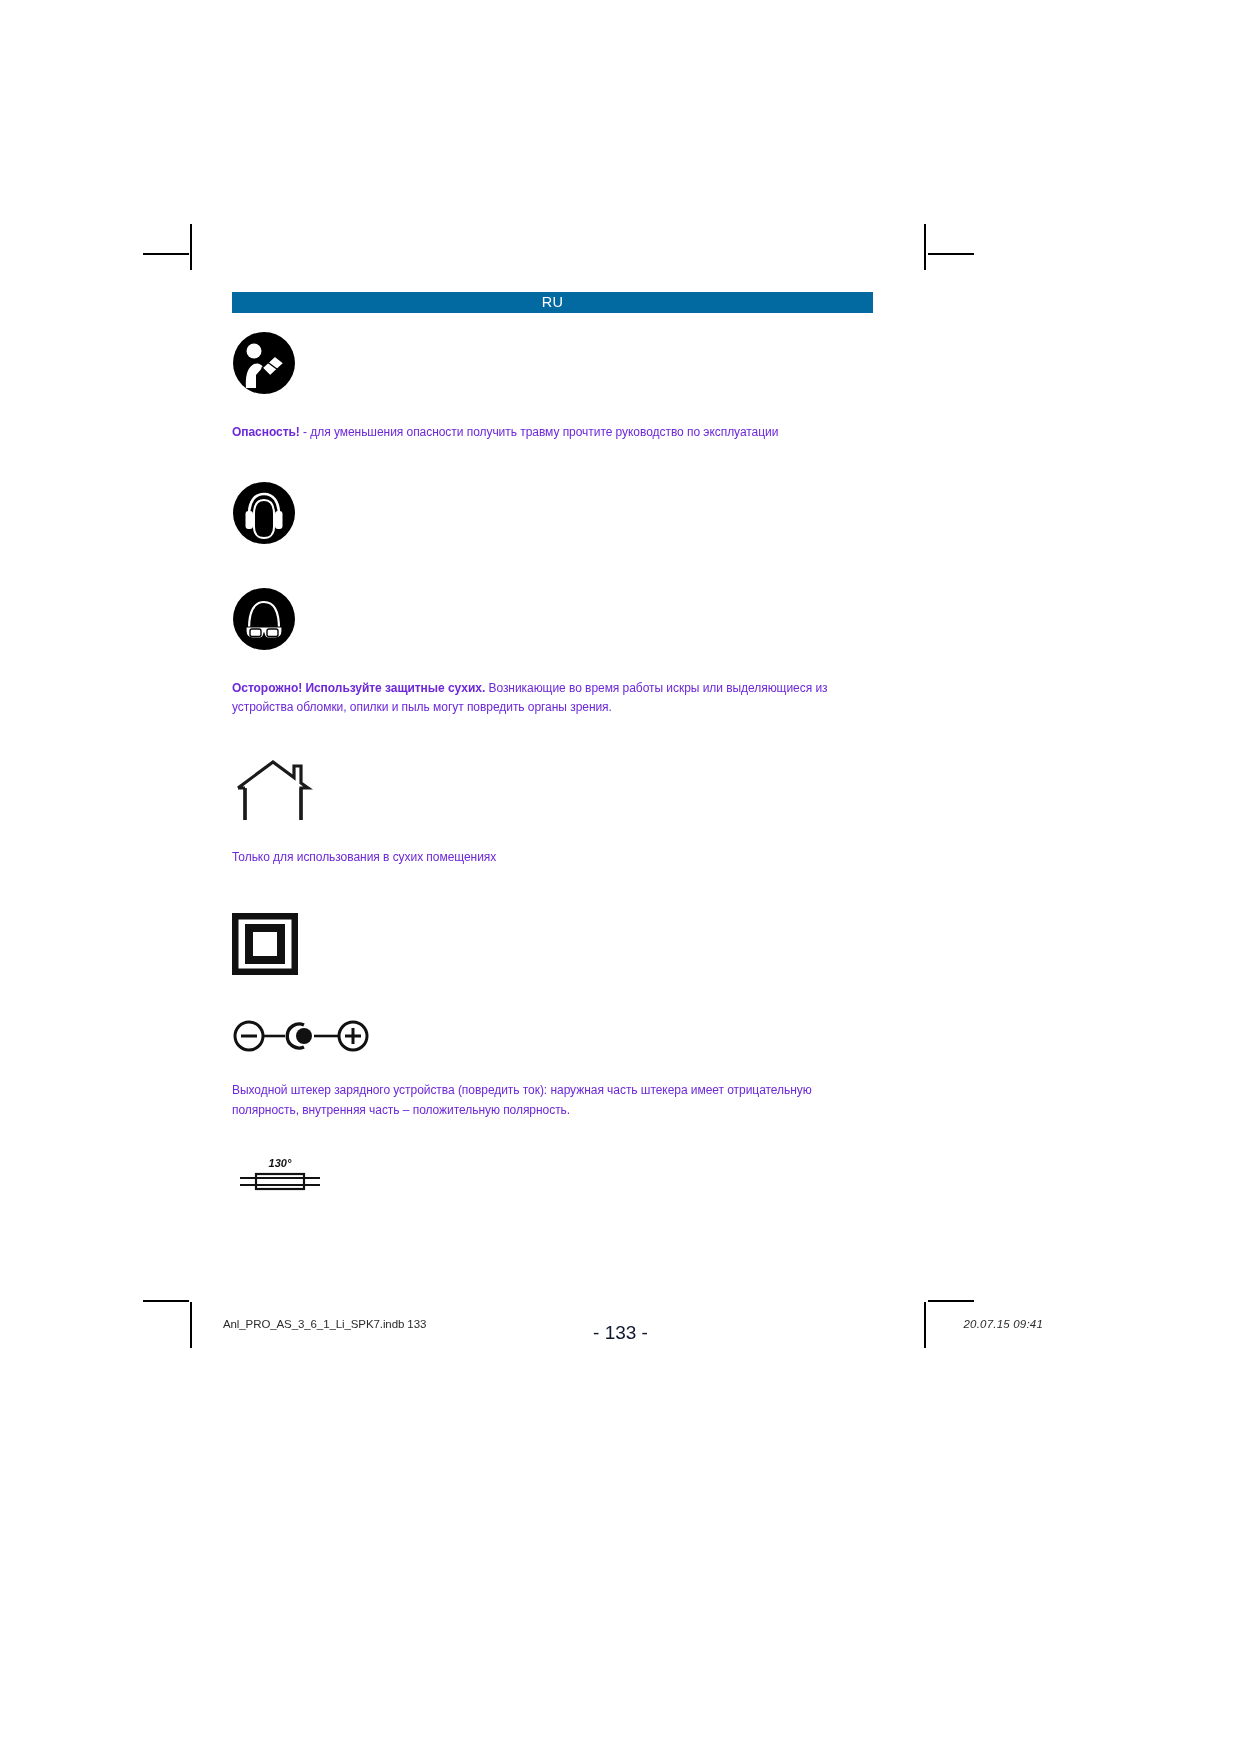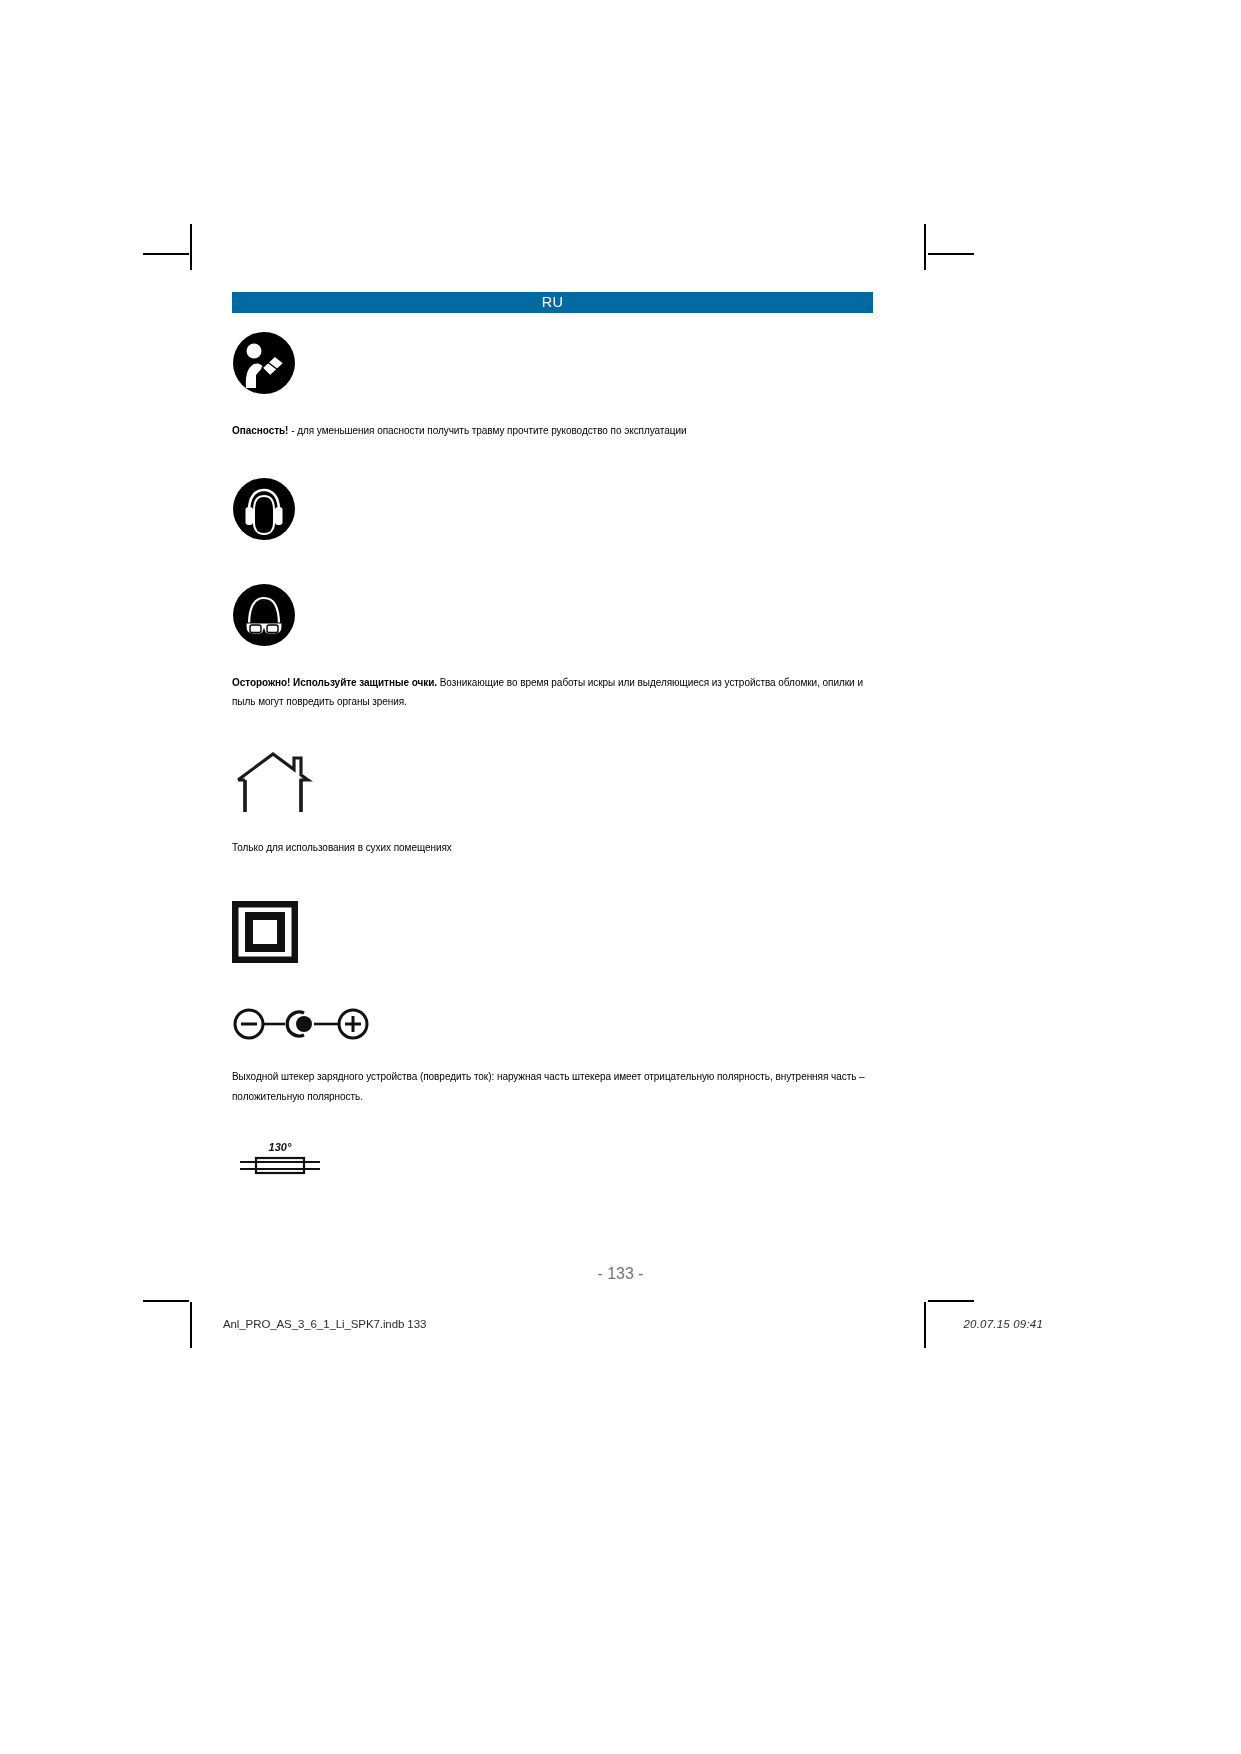--- a/index.html
+++ b/index.html
@@ -50,47 +50,47 @@
   .block {
     margin-top: 0;
   }
 
   .icon-wrap {
     display: block;
     font-style: italic;
   }
 
   .para {
-    font-size: 10px;
+    font-size: 12px;
     line-height: 19.5px;
     letter-spacing: -0.05px;
-    color: #000000;
+    color: #6d28d9;
   }
   .para b {
     font-weight: bold;
   }
 
   .spacer-20 { height: 20px; }
   .spacer-26 { height: 26px; }
   .spacer-10 { height: 10px; }
   .spacer-8  { height: 8px; }
   .spacer-30 { height: 30px; }
   .spacer-34 { height: 34px; }
   .spacer-12 { height: 12px; }
   .spacer-18 { height: 18px; }
 
   
   .page-number {
     position: absolute;
     left: 0;
     right: 0;
-    top: 1265px;
+    top: 1322px;
     text-align: center;
-    font-size: 16px;
-    color: #737373;
+    font-size: 19px;
+    color: #0f172a;
   }
   .colophon {
     position: absolute;
     top: 1318px;
     left: 198px;
     right: 198px;
     display: flex;
     justify-content: space-between;
     font-size: 11.5px;
     color: #2b2b2b;
@@ -161,21 +161,21 @@
       <div class="icon-wrap">
         <svg width="64" height="64" viewBox="0 0 64 64" aria-hidden="true">
           <circle cx="32" cy="32" r="31" fill="#000000"></circle>
           <path d="M17 42 C17 23 23 15 32 15 C41 15 47 23 47 42" fill="none" stroke="#ffffff" stroke-width="2.2"></path>
           <path d="M14 40 L50 40 L50 44 C50 49 47 51 43 51 L36 51 C34 51 33 50 32.6 48.5 L32 46.5 L31.4 48.5 C31 50 30 51 28 51 L21 51 C17 51 14 49 14 44 Z" fill="#ffffff" stroke="#000000" stroke-width="1.2"></path>
           <rect x="18" y="42" width="11" height="7.5" rx="2" fill="#ffffff" stroke="#000000" stroke-width="1.4"></rect>
           <rect x="35" y="42" width="11" height="7.5" rx="2" fill="#ffffff" stroke="#000000" stroke-width="1.4"></rect>
         </svg>
       </div>
       <div class="spacer-12"></div>
-      <p class="para"><b>Осторожно! Используйте защитные очки.</b><span> Возникающие во время работы искры или выделяющиеся из устройства обломки, опилки и пыль могут повредить органы зрения.</span></p>
+      <p class="para"><b>Осторожно! Используйте защитные сухих.</b><span> Возникающие во время работы искры или выделяющиеся из устройства обломки, опилки и пыль могут повредить органы зрения.</span></p>
     </div>
 
     <div class="spacer-26"></div>
 
     <div class="block">
       <div class="icon-wrap">
         <svg width="82" height="64" viewBox="0 0 82 64" aria-hidden="true">
           <path d="M6 32 L41 6 L62 21.5 L62 10 L69 10 L69 27 L76 32 L69 32 L69 64 M13 32 L6 32 M13 32 L13 64" fill="none" stroke="#1a1a1a" stroke-width="3.2" stroke-linejoin="miter"></path>
           <path d="M13 32 L13 64 M69 32 L69 64" stroke="#1a1a1a" stroke-width="3.2"></path>
         </svg>

